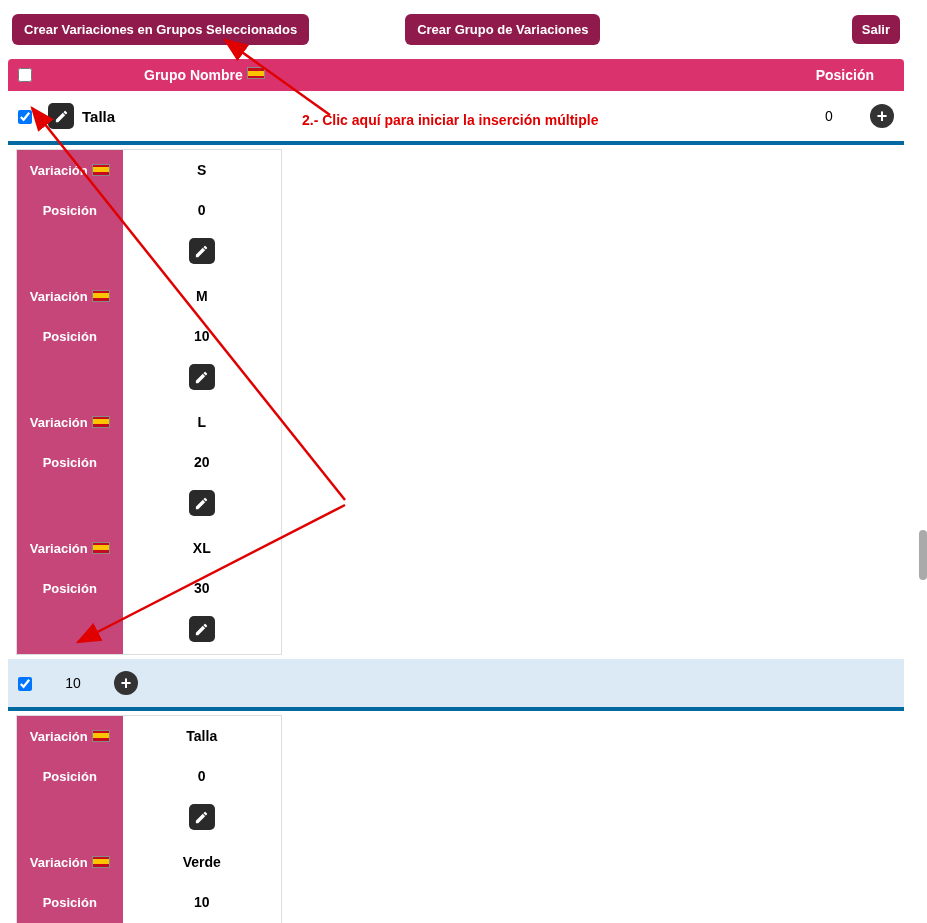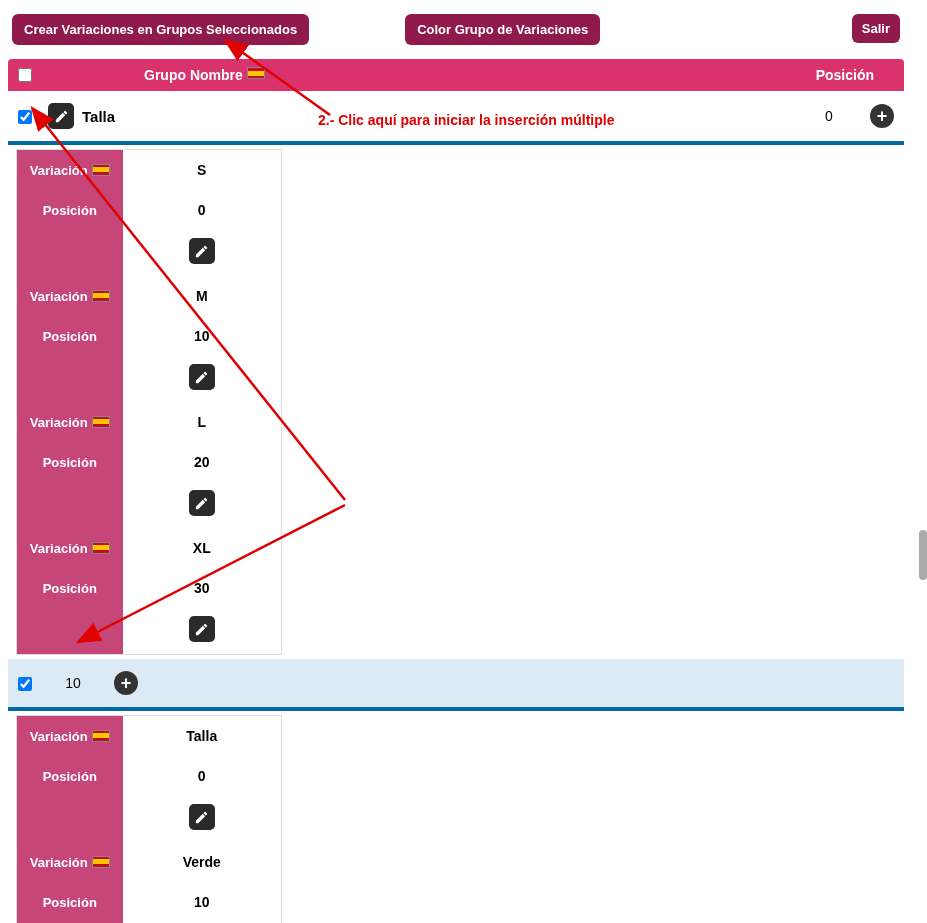--- a/index.html
+++ b/index.html
@@ -22,21 +22,21 @@
     height: 50px;
     background: #aaa;
     border-radius: 4px;
   }
   .content {
     padding: 0 12px 0 8px;
     width: 916px;
   }
   .topbar {
     display: flex;
-    align-items: flex-start;
+    align-items: center;
     padding: 14px 4px 14px 4px;
     gap: 8px;
   }
   .btn {
     background: #8f1a4b;
     color: #fff;
     border: none;
     border-radius: 6px;
     padding: 8px 12px;
     font-size: 13px;
@@ -170,21 +170,21 @@
 </style>
 </head>
 <body>
 
 <div class="page">
   <div class="content">
 
     <div class="topbar">
       <button class="btn">Crear Variaciones en Grupos Seleccionados</button>
       <div style="width:80px"></div>
-      <button class="btn">Color Grupo de Variaciones</button>
+      <button class="btn">Crear Grupo de Variaciones</button>
       <div class="spacer"></div>
       <button class="btn small">Salir</button>
     </div>
 
     <div class="header-row">
       <div class="col-check">
         <input type="checkbox" style="">
       </div>
       <div class="col-name">
         <span>Grupo Nombre</span>
@@ -347,15 +347,15 @@
           <polygon points="0 0, 10 4, 0 8" fill="#e00000"></polygon>
         </marker>
       </defs>
 
       <line x1="330" y1="115" x2="225" y2="40" stroke="#e00000" stroke-width="2.5" marker-end="url(#arrowhead)"></line>
 
       <line x1="345" y1="500" x2="32" y2="108" stroke="#e00000" stroke-width="2.5" marker-end="url(#arrowhead)"></line>
 
       <line x1="345" y1="505" x2="78" y2="642" stroke="#e00000" stroke-width="2.5" marker-end="url(#arrowhead)"></line>
     </svg>
-    <div class="anno-text" style="left:318px; top:111px;">2.- Clic aquí para iniciar la inserción múltiple</div>
+    <div class="anno-text" style="left:302px; top:111px;">2.- Clic aquí para iniciar la inserción múltiple</div>
   </div>
 </div>
 
 </body></html>

